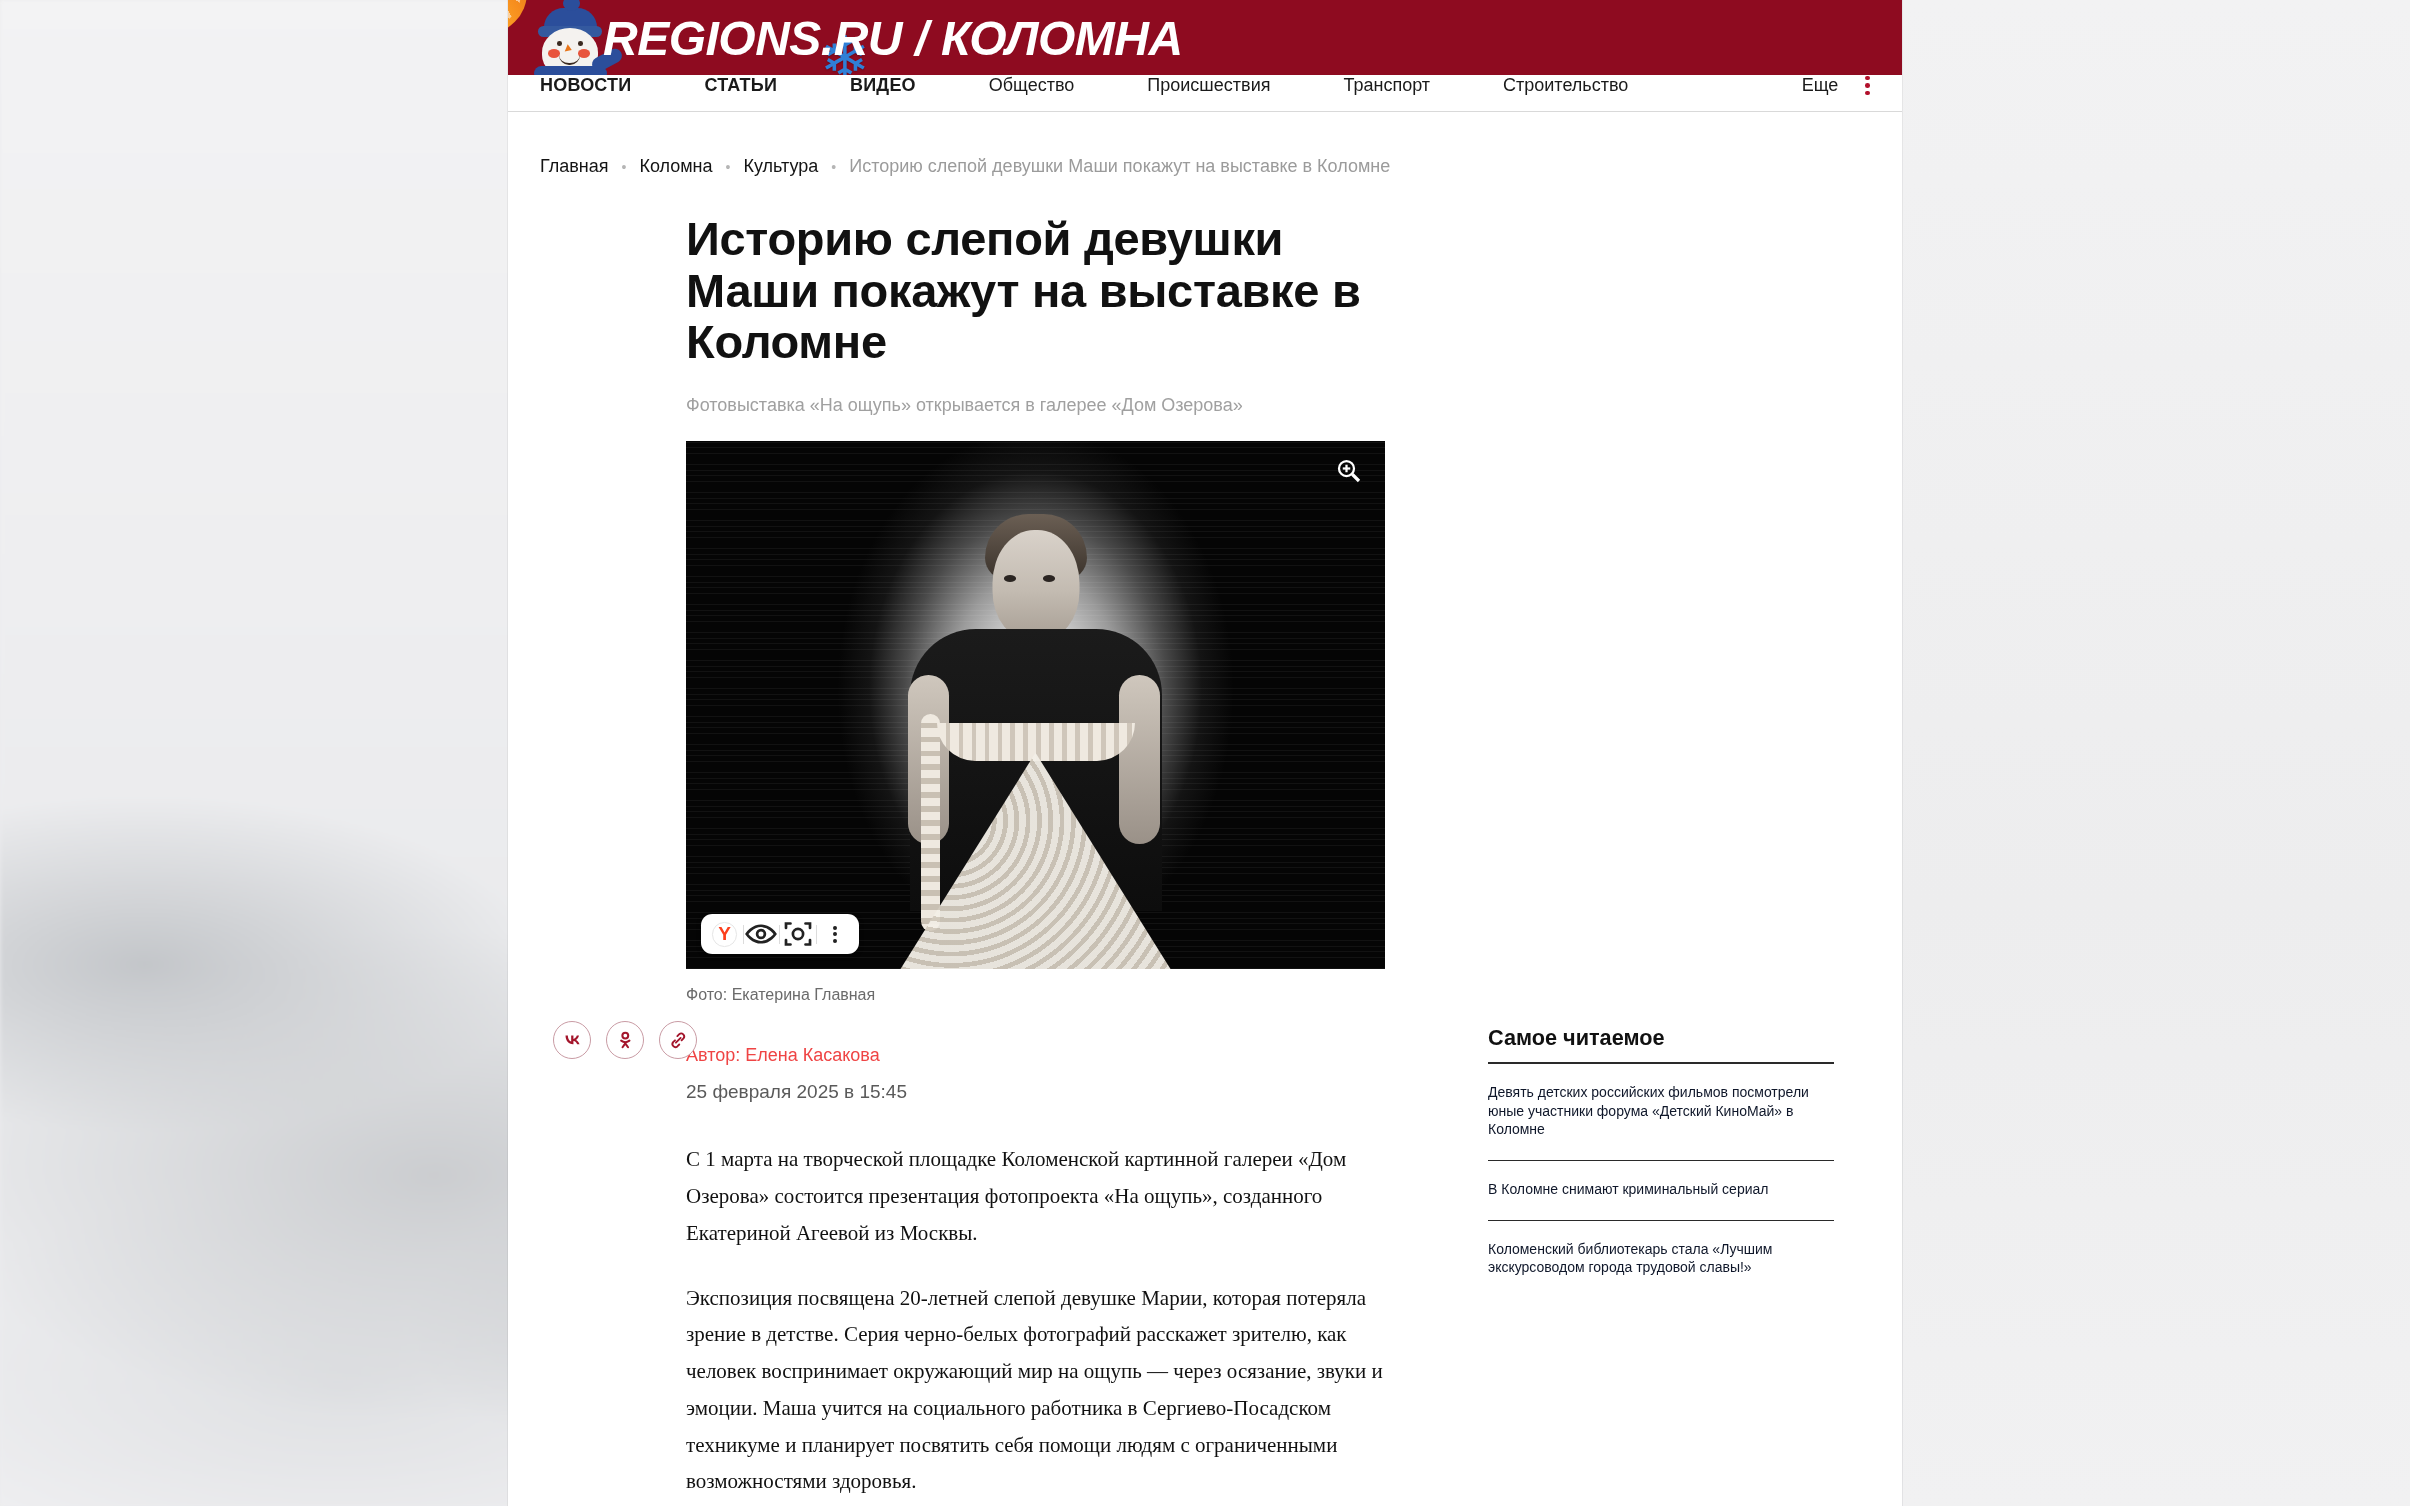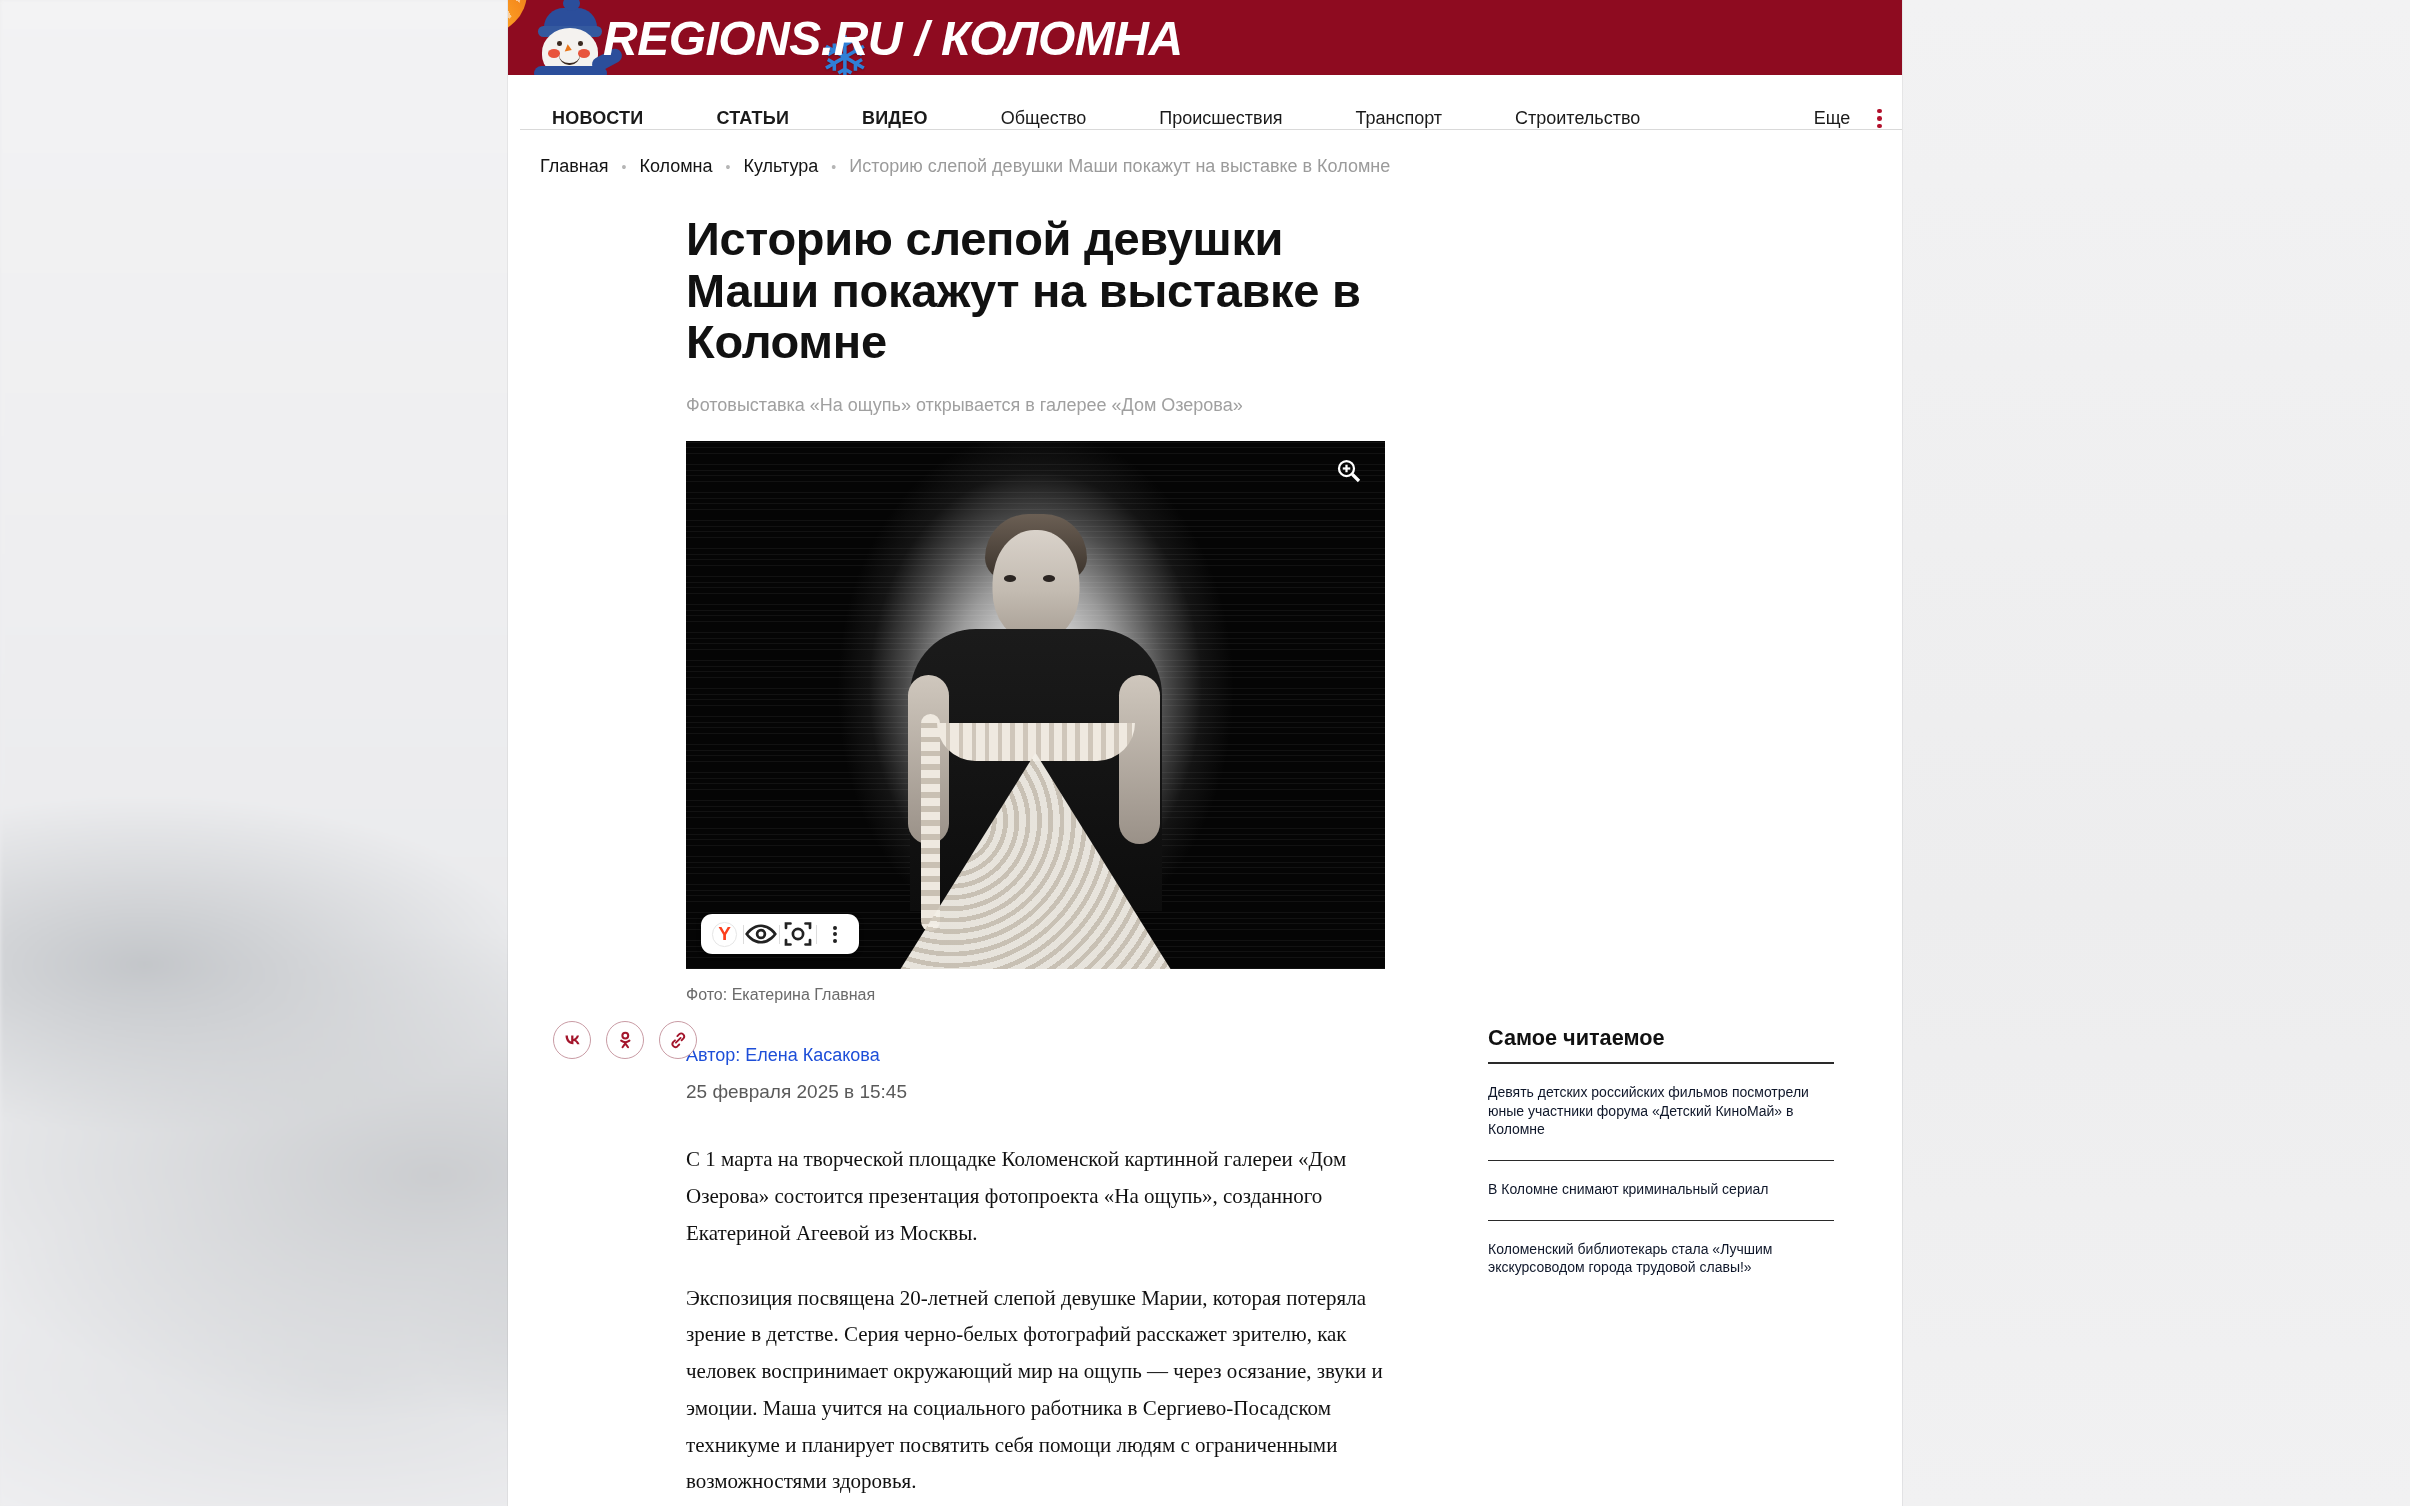--- a/index.html
+++ b/index.html
@@ -115,23 +115,23 @@
     color: #ffffff;
     font-weight: 800; font-size: 48px; letter-spacing: -0.5px;
     font-family: "Liberation Sans", sans-serif;
     white-space: nowrap;
     font-style: italic;
   }
   .wordmark .slash { padding: 0 13px; font-weight: 800; }
 
   
   .navbar {
-    position: absolute; left: 12px; top: 75px; width: 1394px; height: 55px;
+    position: absolute; left: 0; top: 75px; width: 1394px; height: 37px;
     background: #fff; border-bottom: 0.9px solid #d9d9d9;
-    display: flex; align-items: flex-end; padding: 0 32px;
+    display: flex; align-items: flex-start; padding: 0 32px;
   }
   .nav-item {
     font-size: 18px; color: #1a1a1a; cursor: pointer; white-space: nowrap;
   }
   .nav-item.bold { font-weight: 800; letter-spacing: 0.2px; }
   .nav-more { display:flex; align-items:center; gap:27px; margin-left:auto; }
   .dots-v { display:flex; flex-direction:column; gap:2.8px; }
   .dots-v i { width:4.7px; height:4.7px; border-radius:50%; background:#b2102b; display:block; }
 
   
@@ -229,21 +229,21 @@
     box-shadow: 0 1.9px 5.6px rgba(0,0,0,.25);
   }
   .yb-btn { width: 36px; height: 32px; display: flex; align-items: center; justify-content: center; cursor: pointer; }
   .yb-div { width: 0.9px; height: 19px; background: #dcdcdc; }
   .y-logo { font-weight: 800; font-size: 19px; color: #fc3f1d; font-family: "Liberation Sans", sans-serif; }
   .y-circle { width:24.5px;height:24.5px;border:0.9px solid #e6e6e6;border-radius:50%;display:flex;align-items:center;justify-content:center;}
   .dots-v2 { display:flex; flex-direction:column; gap:2.8px; }
   .dots-v2 i { width:3.8px;height:3.8px;border-radius:50%;background:#222;display:block; }
 
   .photo-credit { margin-top: 17px; font-size: 16px; color: #6b6b6b; }
-  .author { margin-top: 41px; font-size: 18px; color: #1d4ed8; }
+  .author { margin-top: 41px; font-size: 18px; color: #ef4444; }
   .pubdate { margin-top: 15px; font-size: 19px; color: #5a5a5a; }
 
   .body-text { margin-top: 38px; font-family: "Liberation Serif", serif; }
   .body-text p {
     font-size: 21px; line-height: 1.75; color: #111; margin-bottom: 28px; max-width: 716px;
   }
 
   
   .share-rail { position: absolute; left: 13px; top: 836px; display: flex; gap: 15px; }
   .share-btn {

